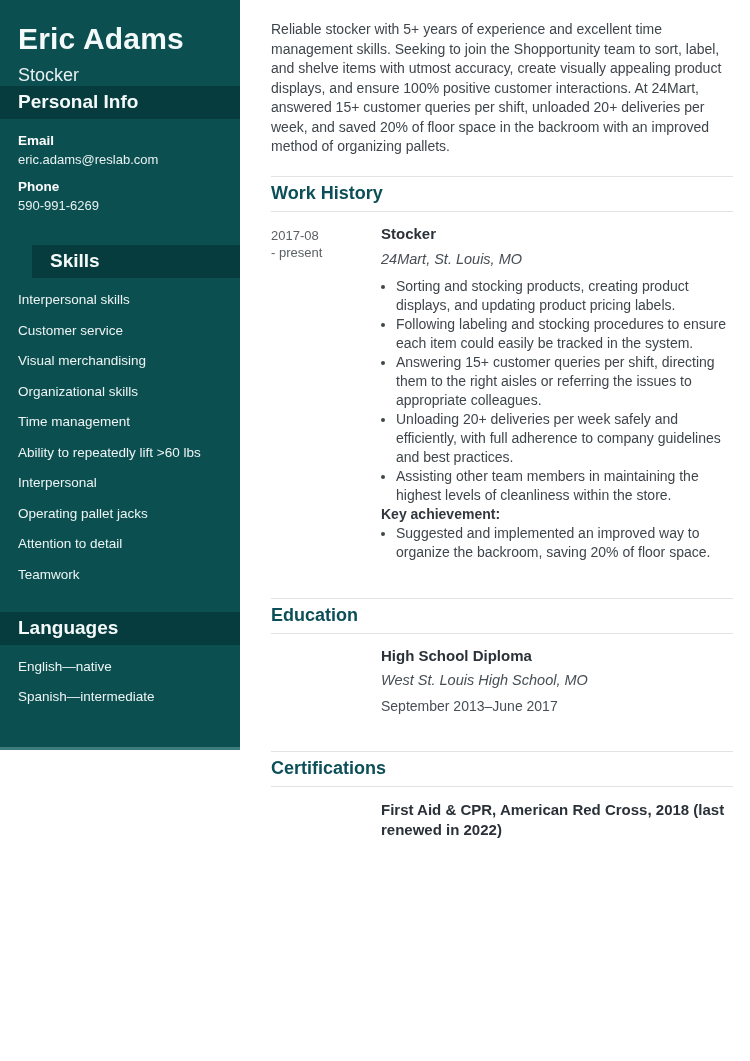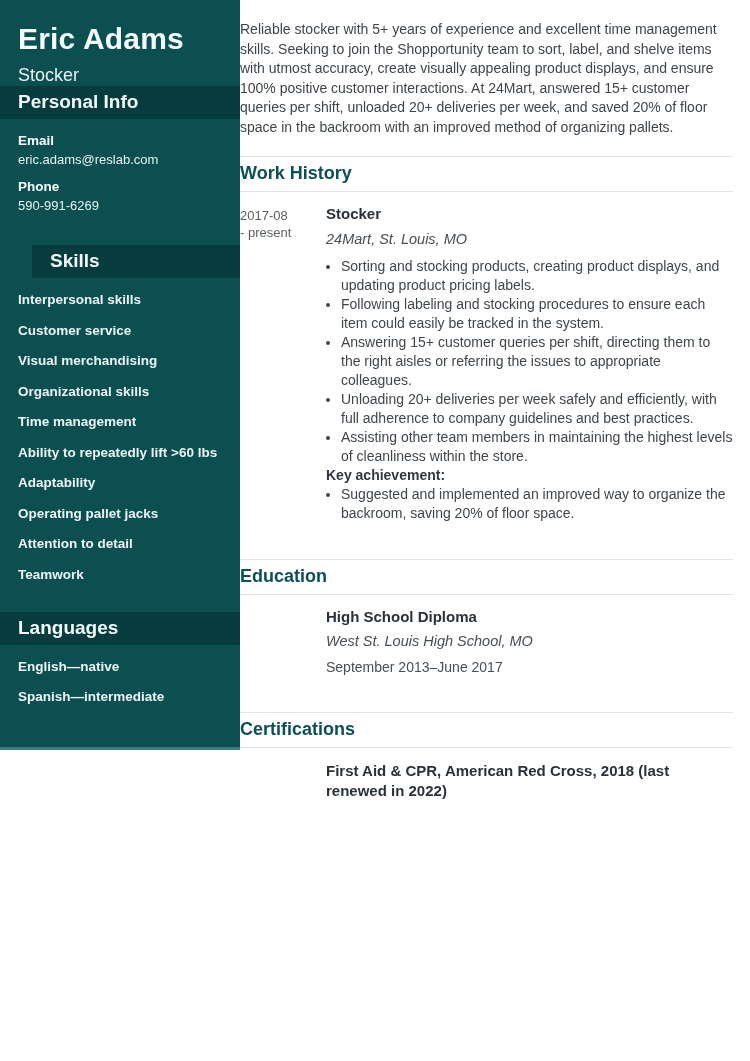--- a/index.html
+++ b/index.html
@@ -30,33 +30,33 @@
   .band {
     background:#063c3e; color:#f4f9f9; font-size:19px; font-weight:bold;
     padding:5px 18px 6px 18px; 
   }
   .band.skills-band { margin-top:32px;margin-left:32px; }
   .band.lang-band { margin-top:29px; }
   .side-fields { padding:14px 18px 0 18px; }
   .side-field { margin-bottom:12px; }
   .side-field .flabel { font-size:13.5px; font-weight:bold; color:#ffffff; margin-bottom:4px; }
   .side-field .fvalue { font-size:13px; color:#e9f1f1; }
-  .side-list { list-style:none; padding:14px 18px 0 18px;font-weight:bold; }
+  .side-list { list-style:none; padding:14px 18px 0 18px; }
   .side-list li { font-size:13.5px; color:#eef4f4; margin-bottom:14.5px; line-height:16px; }
 
   
-  .main { flex:1; padding:20px 17px 0 0; color:#3f464b; }
+  .main { flex:1; padding:20px 17px 0 31px; color:#3f464b; }
   .summary { font-size:14px; line-height:19.5px; color:#3f464b; }
 
   .sec-head {
     margin-top:19px; padding:6px 0 7px 0;
     border-top:1px solid #e3e3e3; border-bottom:1px solid #e3e3e3;
     color:#0c4f58; font-size:18px; font-weight:bold;
   }
-  .entry { display:flex; padding-top:13px; }
+  .entry { display:flex; padding-top:13px;gap:24px; }
   .dates { width:86px; min-width:86px; font-size:13px; color:#5a6165; line-height:17px; padding-top:2px; }
   .content { flex:1; }
   .role { font-size:15px; font-weight:bold; color:#2a3138; margin-bottom:9px; }
   .company { font-size:14.5px; font-style:italic; color:#474e54; margin-bottom:10px; }
   .bullets { margin:0 0 0 0; padding-left:15px; }
   .bullets li { font-size:14px; line-height:19px; color:#3f464b; margin-bottom:0; }
   .key-label { font-size:14px; font-weight:bold; color:#32383d; line-height:19px; }
   .edu-dates { font-size:14px; color:#474e54; margin-top:5px; }
   .edu-block .role { margin-bottom:8px; }
   .cert-title { font-size:15px; font-weight:bold; color:#2a3138; line-height:20px; }
@@ -85,21 +85,21 @@
     </div>
 
     <div class="band skills-band">Skills</div>
     <ul class="side-list">
       <li>Interpersonal skills</li>
       <li>Customer service</li>
       <li>Visual merchandising</li>
       <li>Organizational skills</li>
       <li>Time management</li>
       <li>Ability to repeatedly lift &gt;60 lbs</li>
-      <li>Adaptability</li>
+      <li>Interpersonal</li>
       <li>Operating pallet jacks</li>
       <li>Attention to detail</li>
       <li>Teamwork</li>
     </ul>
 
     <div class="band lang-band">Languages</div>
     <ul class="side-list">
       <li>English—native</li>
       <li>Spanish—intermediate</li>
     </ul>

